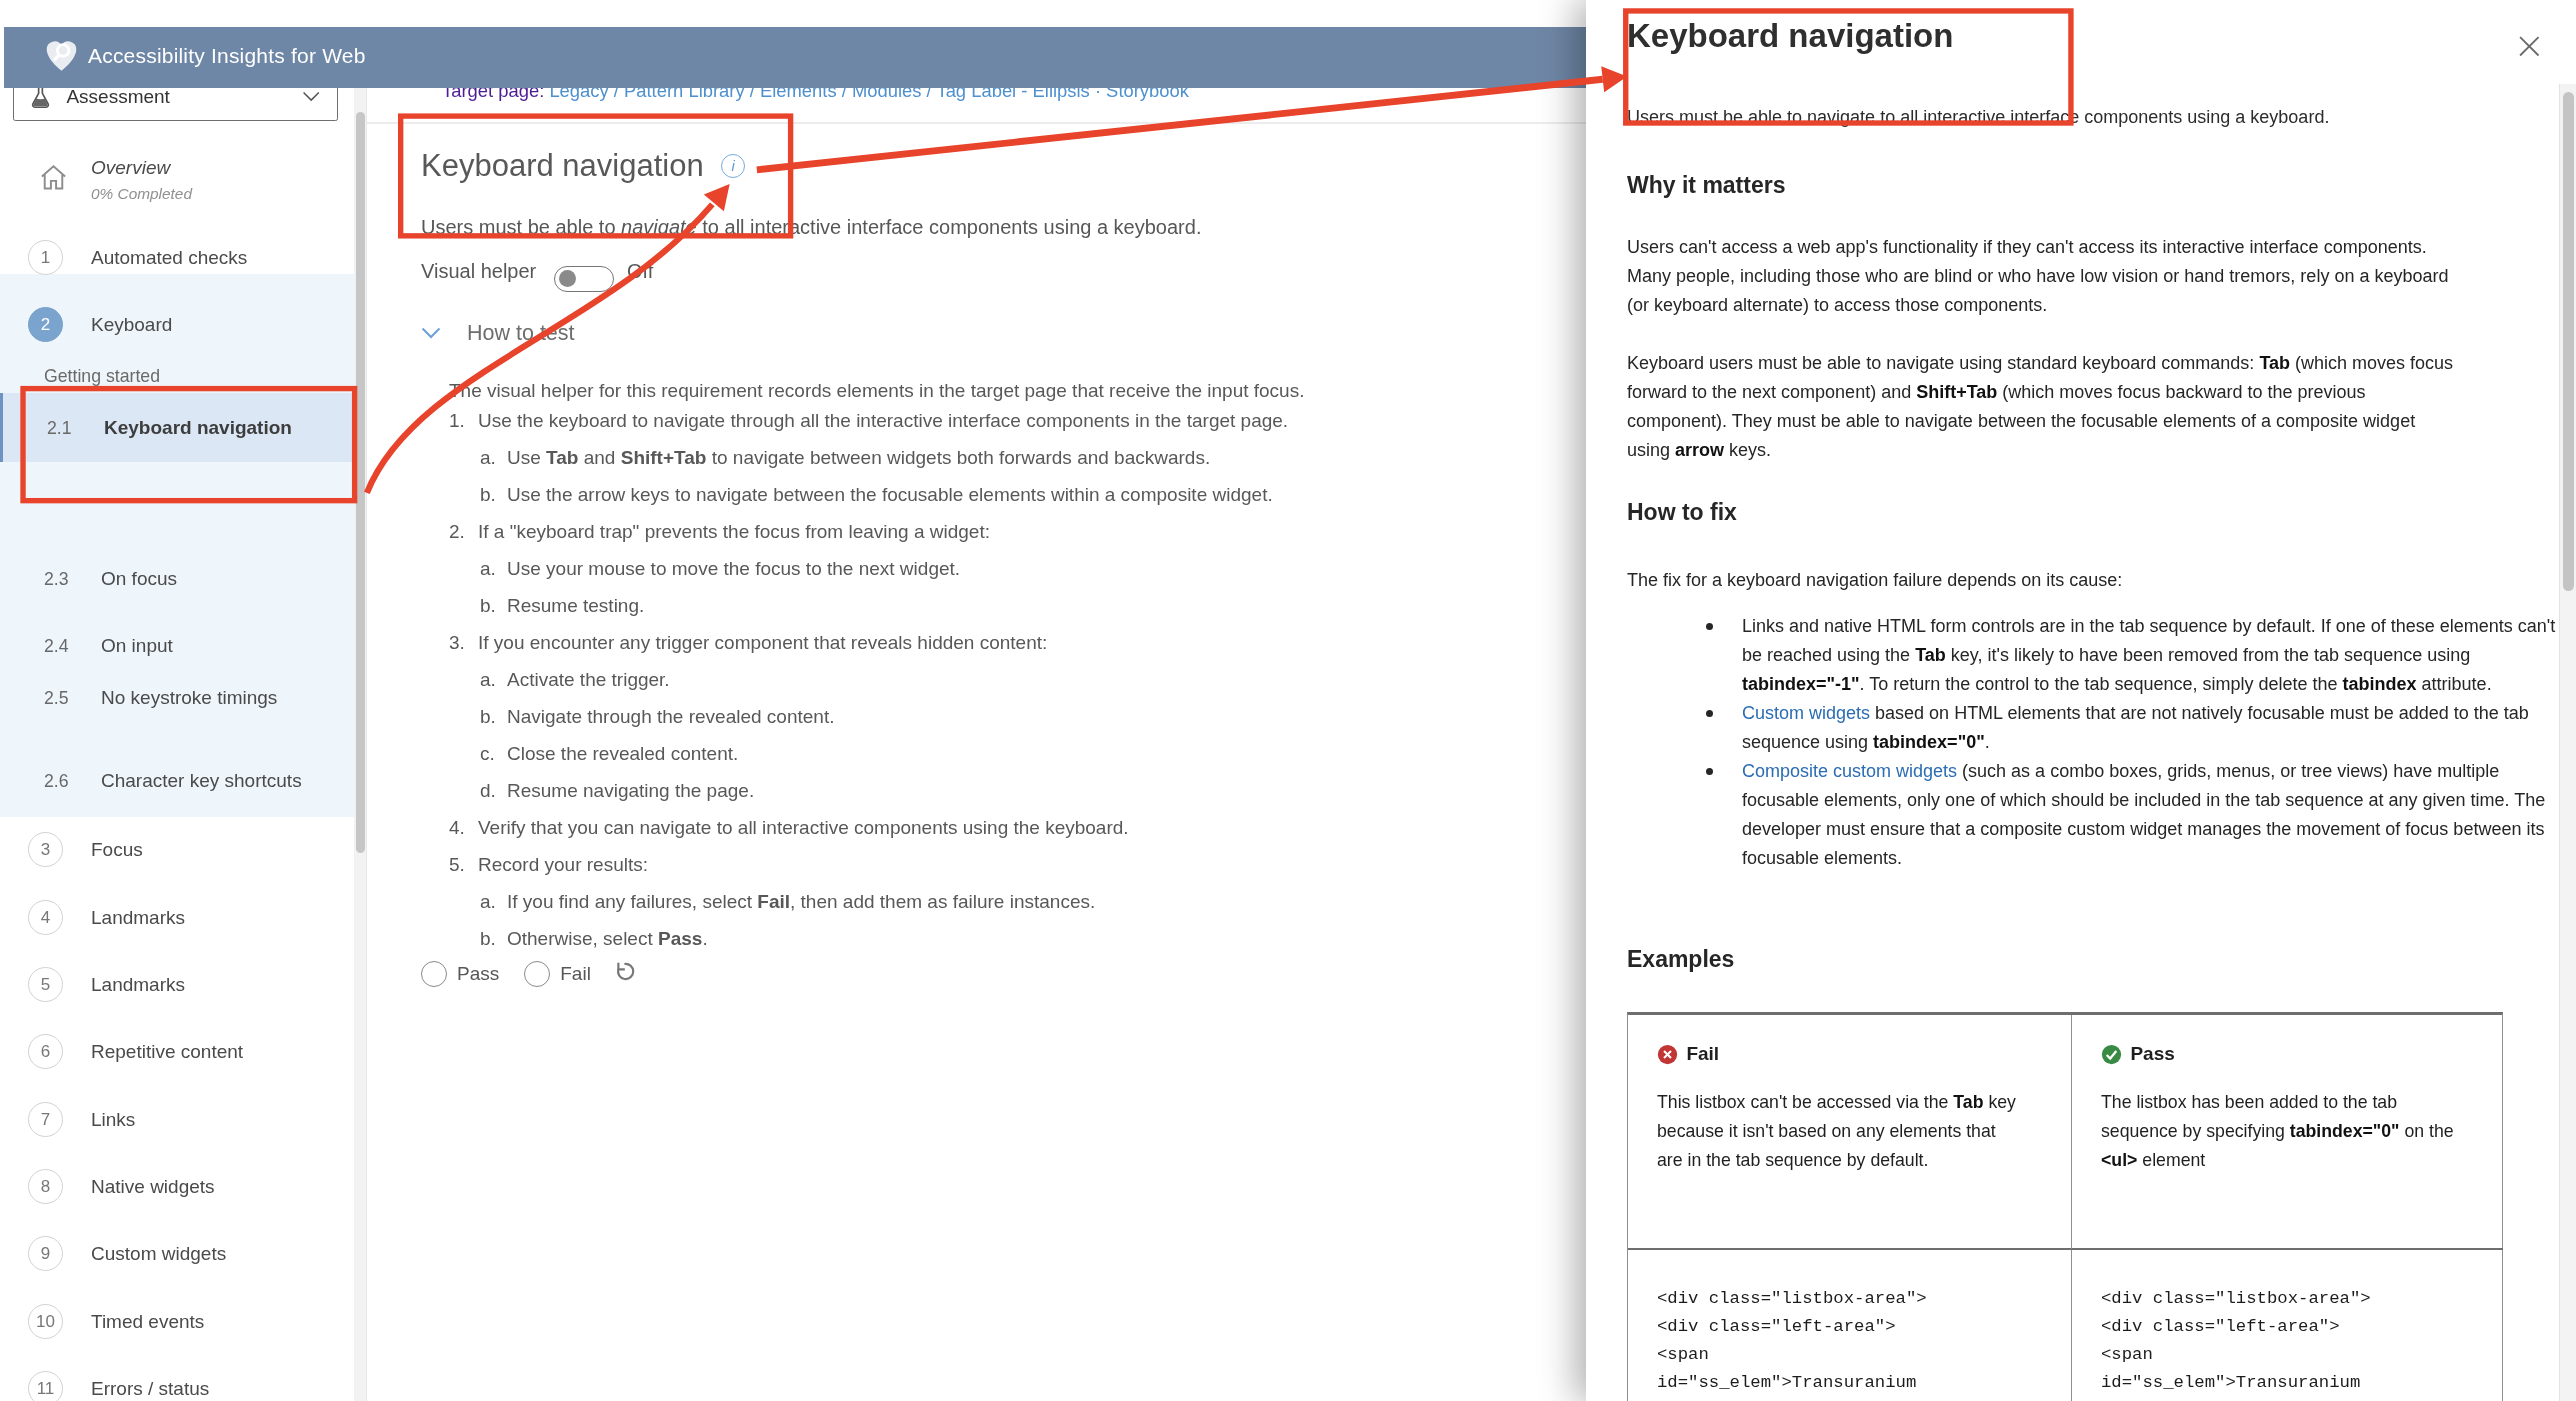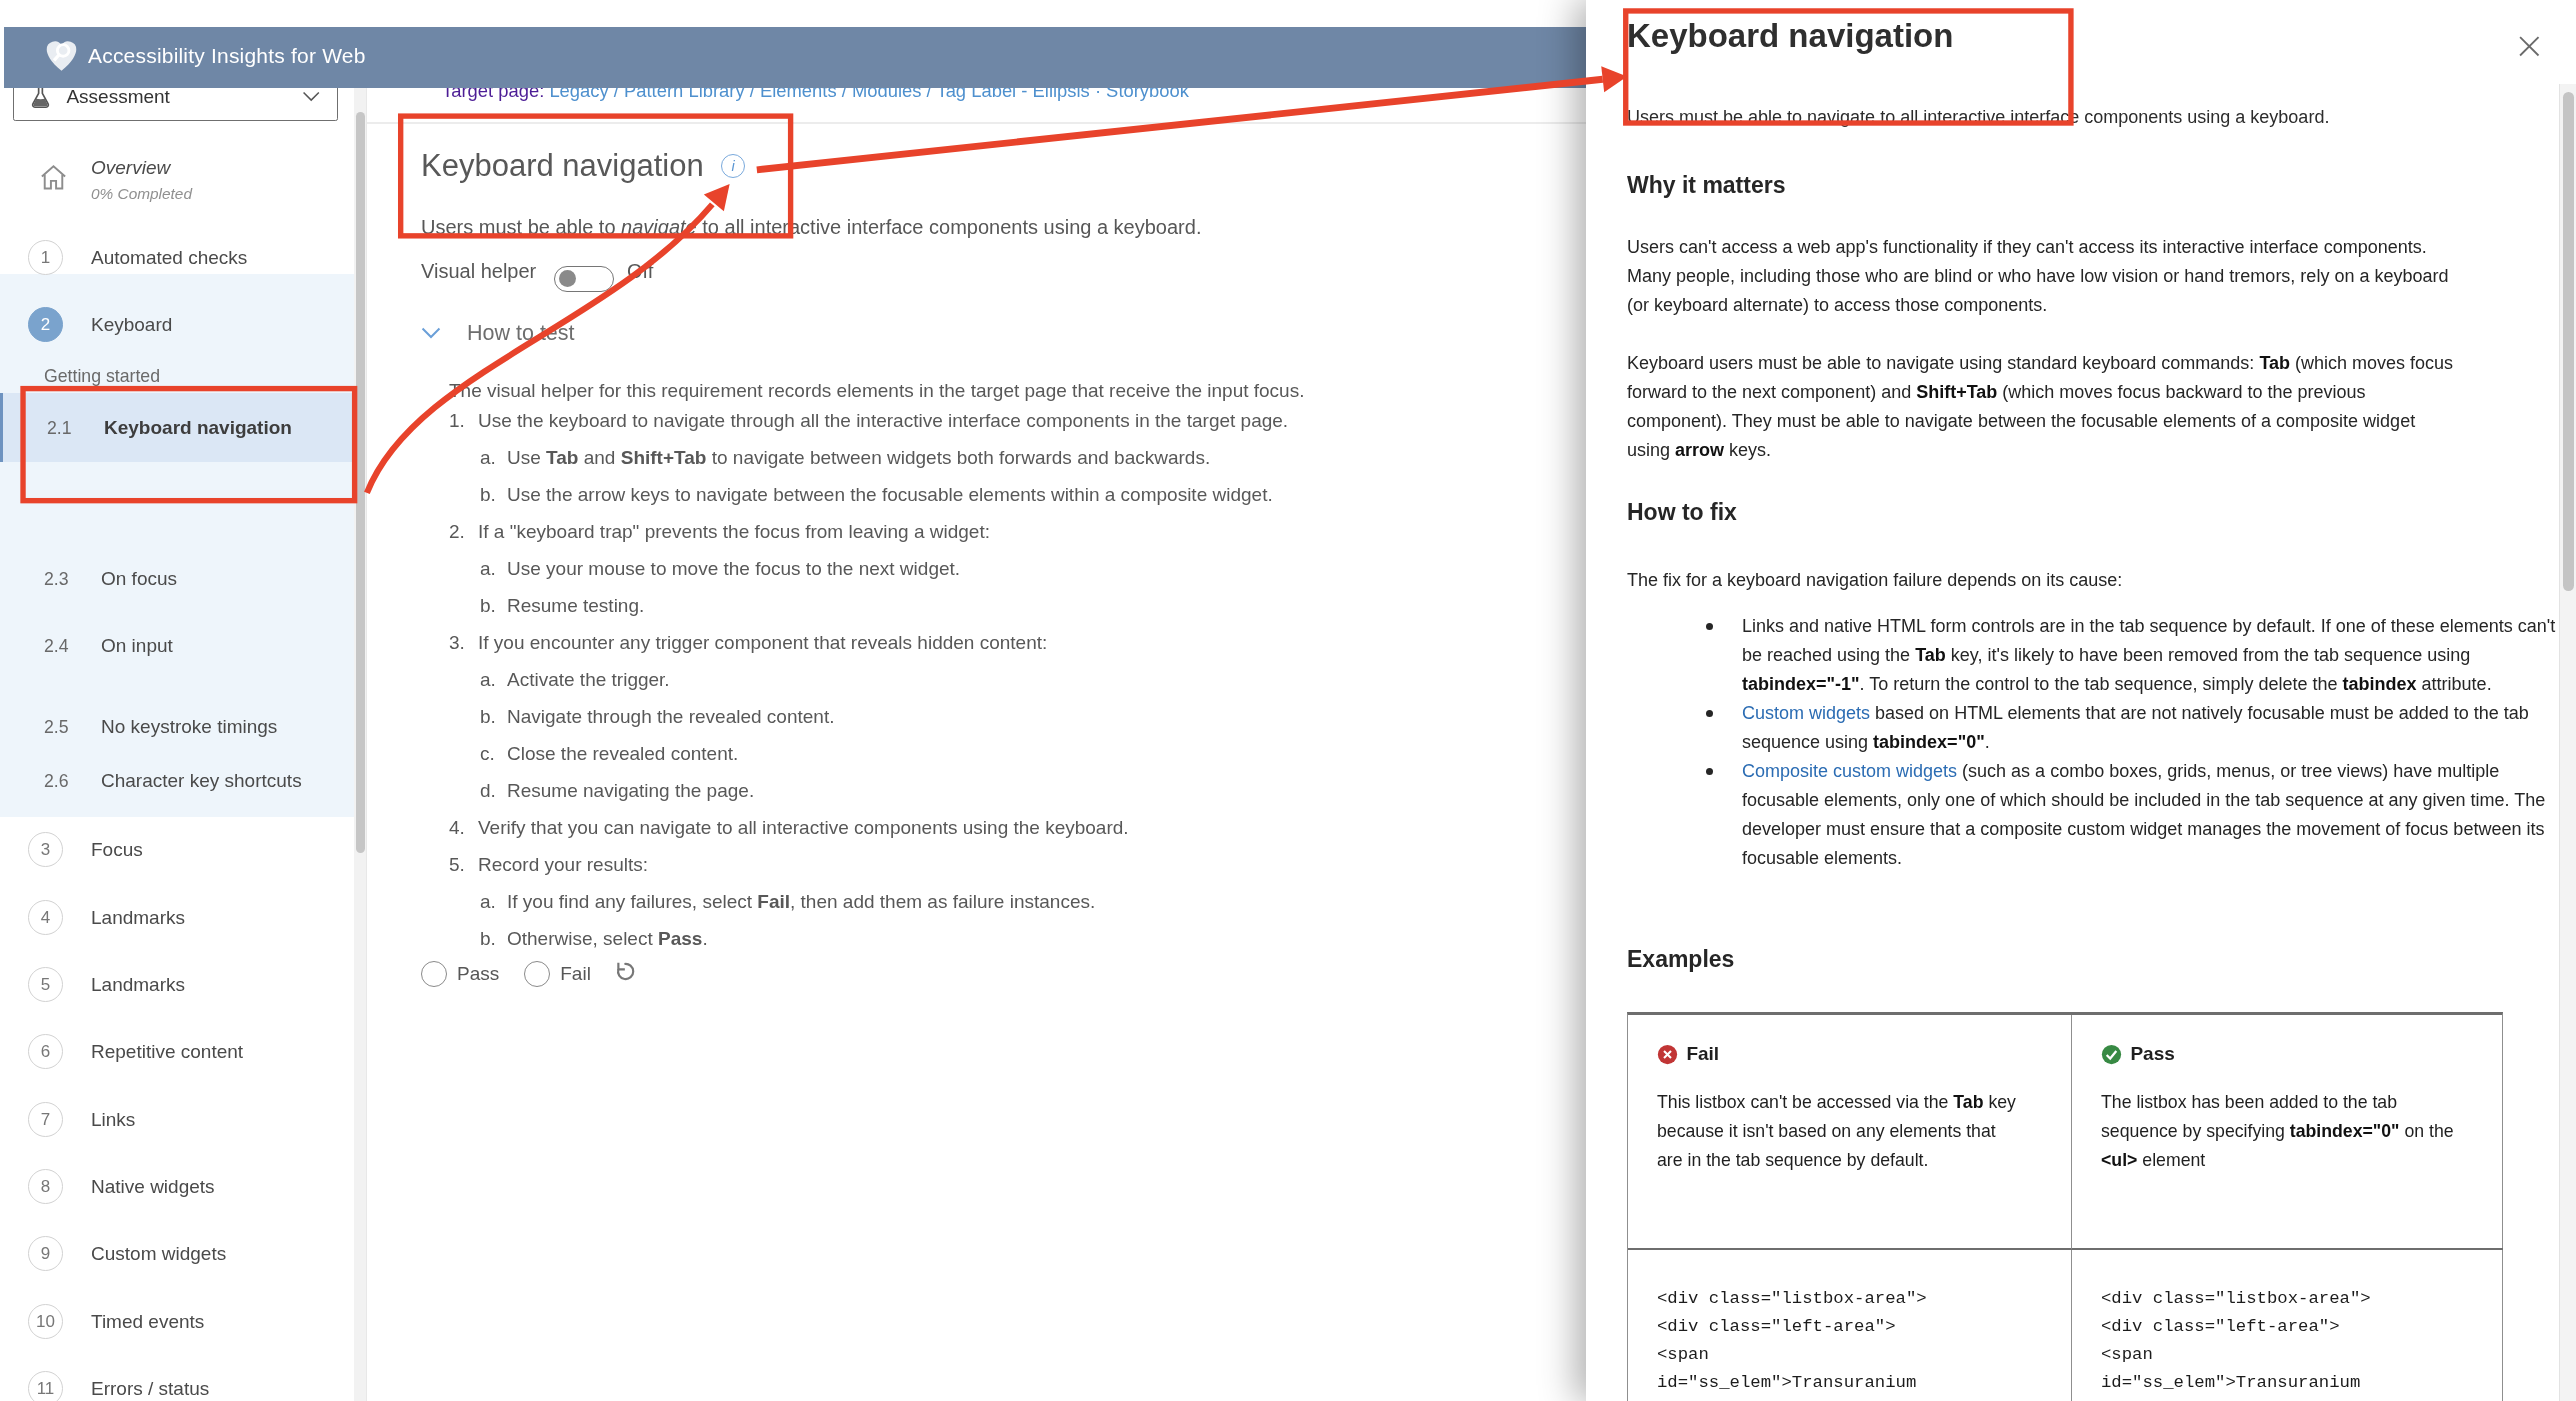--- a/index.html
+++ b/index.html
@@ -142,21 +142,21 @@
       <div class="sub-label">Keyboard navigation</div>
     </div>
     <div class="sub-row" style="top:484px;padding-left:8px;">
       <div class="sub-num">2.3</div>
       <div class="sub-label">On focus</div>
     </div>
     <div class="sub-row" style="top:551px;">
       <div class="sub-num">2.4</div>
       <div class="sub-label">On input</div>
     </div>
-    <div class="sub-row" style="top:632px;">
+    <div class="sub-row" style="top:603px;">
       <div class="sub-num">2.5</div>
       <div class="sub-label">No keystroke timings</div>
     </div>
     <div class="sub-row" style="top:686px;">
       <div class="sub-num">2.6</div>
       <div class="sub-label">Character key shortcuts</div>
     </div>
 
     <div class="nav-row" style="top:755px;">
       <div class="num-circle">3</div>

